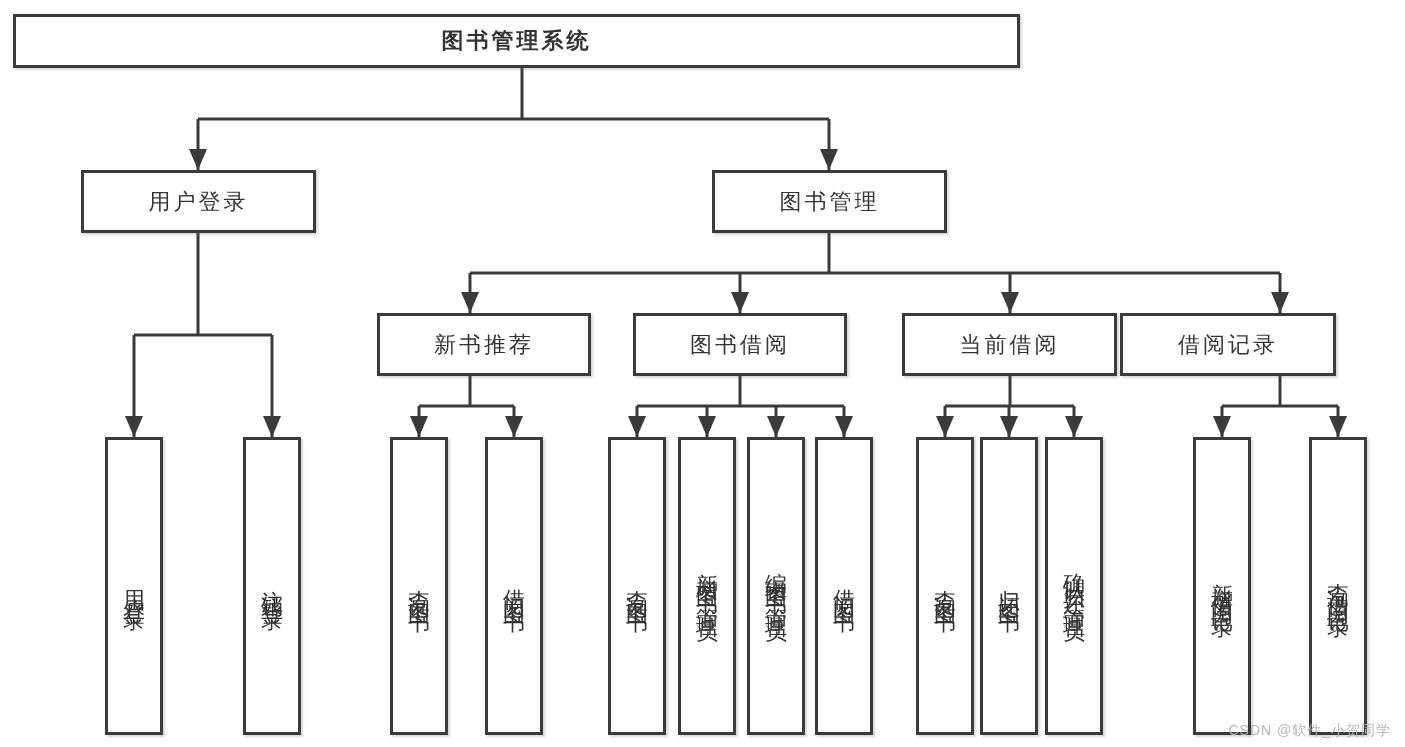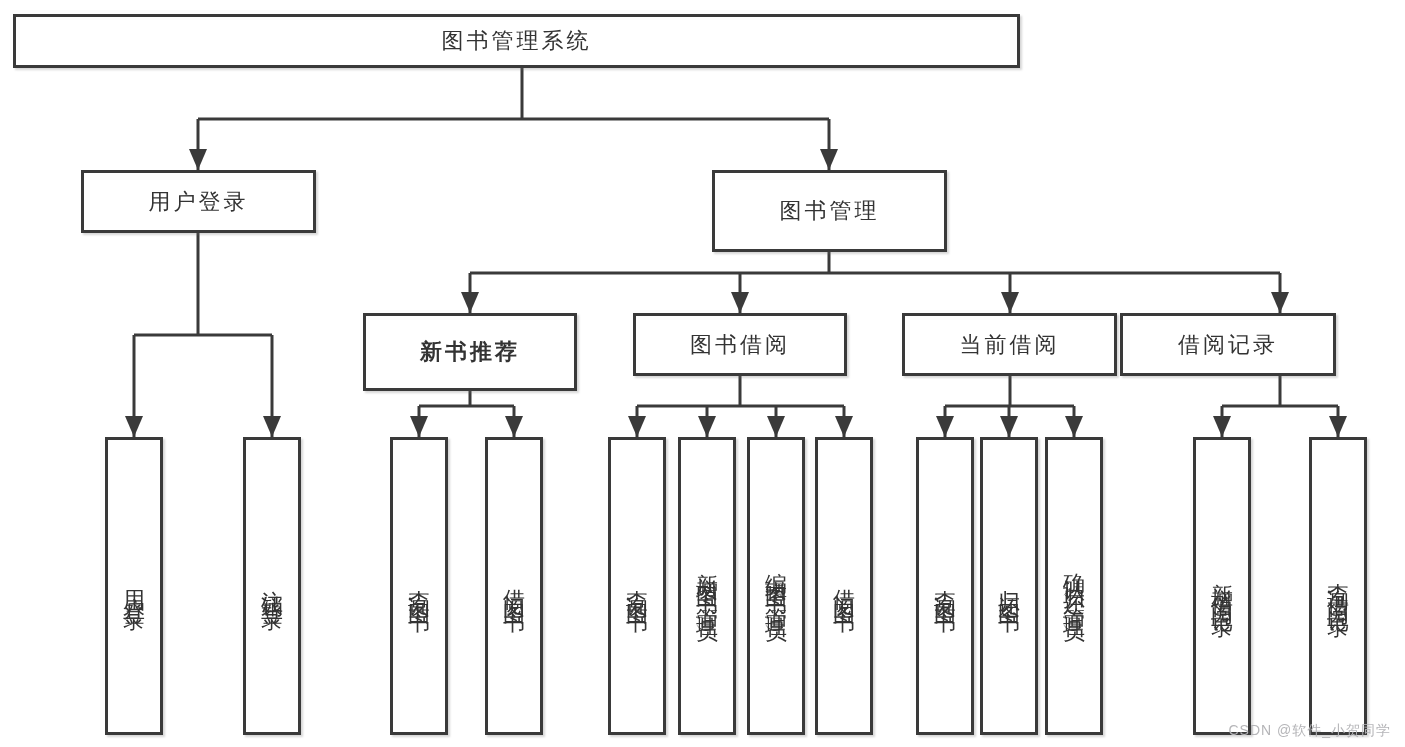--- a/index.html
+++ b/index.html
@@ -81,26 +81,26 @@
       <line x1="1074" y1="406" x2="1074" y2="437" marker-end="url(#arr)"></line>
     </g>
 
     <g>
       <path d="M1280,376 L1280,406 M1222,406 L1338,406"></path>
       <line x1="1222" y1="406" x2="1222" y2="437" marker-end="url(#arr)"></line>
       <line x1="1338" y1="406" x2="1338" y2="437" marker-end="url(#arr)"></line>
     </g>
   </svg>
 
-  <div class="box hbox" style="left:13px;top:14px;width:1007px;height:54px;">图书管理系统</div>
+  <div class="box hbox" style="left:13px;top:14px;width:1007px;height:54px;font-weight:bold;">图书管理系统</div>
 
   <div class="box hbox" style="left:81px;top:170px;width:235px;height:63px;">用户登录</div>
-  <div class="box hbox" style="left:712px;top:170px;width:235px;height:82px;">图书管理</div>
+  <div class="box hbox" style="left:712px;top:170px;width:235px;height:63px;">图书管理</div>
 
-  <div class="box hbox" style="left:363px;top:313px;width:214px;height:78px;font-weight:bold;">新书推荐</div>
+  <div class="box hbox" style="left:377px;top:313px;width:214px;height:63px;">新书推荐</div>
   <div class="box hbox" style="left:902px;top:313px;width:215px;height:63px;">当前借阅</div>
   <div class="box hbox" style="left:633px;top:313px;width:214px;height:63px;">图书借阅</div>
   <div class="box hbox" style="left:1120px;top:313px;width:216px;height:63px;">借阅记录</div>
 
   <div class="box vbox" style="left:105px;top:437px;width:58px;height:298px;">用户登录</div>
   <div class="box vbox" style="left:243px;top:437px;width:58px;height:298px;">注销登录</div>
 
   <div class="box vbox" style="left:390px;top:437px;width:58px;height:298px;">查询图书</div>
   <div class="box vbox" style="left:485px;top:437px;width:58px;height:298px;">借阅图书</div>
 

